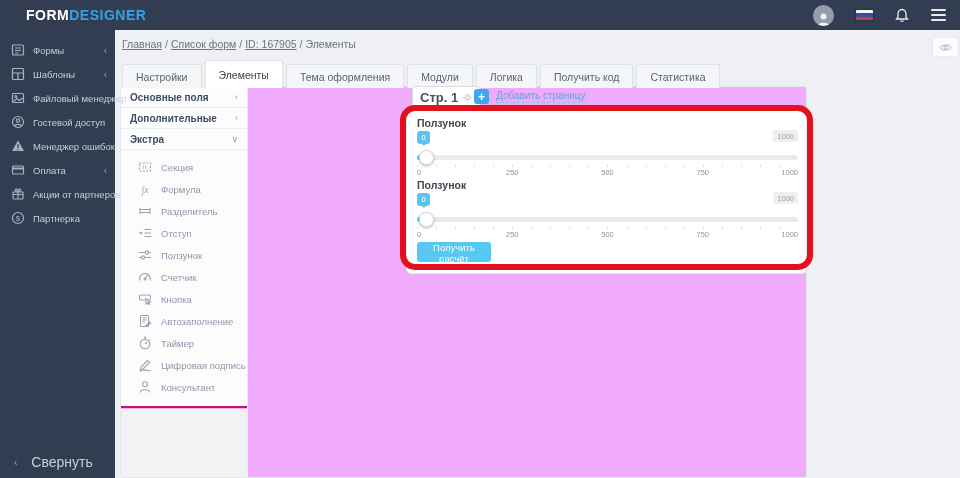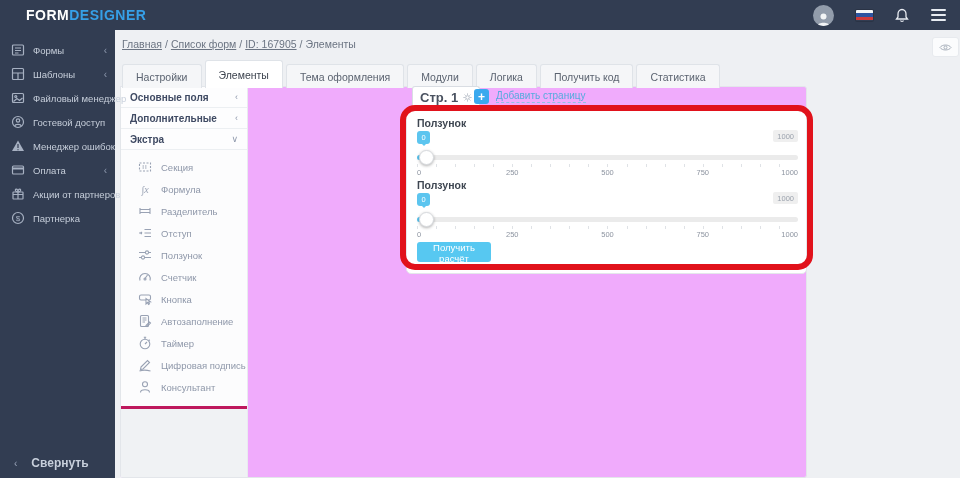--- a/index.html
+++ b/index.html
@@ -22,41 +22,41 @@
   .burger i { display:block; width:15px; height:2px; background:#e8ecf2; border-radius:1px; }
 
   
   .sidebar { position:absolute; left:0; top:30px; width:115px; height:448px; background:#323d52; z-index:5; }
   .side-item { display:flex; align-items:center; height:24px; padding:0 8px 0 11px; cursor:pointer; color:#c7cfdb; }
   .side-item .s-icon { width:14px; height:14px; flex:0 0 14px; margin-right:8px; color:#a7b1c2; display:flex; }
   .side-item .s-label { font-size:9.5px; font-weight:400; white-space:nowrap; }
   .side-item .s-chevron { margin-left:auto; font-size:10px; color:#8f9ab0; }
   .collapse-row { position:absolute; left:0; bottom:8px; width:115px; display:flex; align-items:center; padding-left:14px; color:#c7cfdb; cursor:pointer; }
   .collapse-row .s-chevron { font-size:10px; margin-right:14px; color:#9aa5ba; }
-  .collapse-row .s-label { font-size:12px; font-weight:700; }
+  .collapse-row .s-label { font-size:14px; font-weight:400; }
 
   
   .breadcrumb { position:absolute; left:122px; top:38px; font-size:10.5px; color:#6b7482; z-index:1; }
   .breadcrumb .bc-link { text-decoration:underline; cursor:pointer; color:#6b7482; }
   .breadcrumb .bc-sep { margin:0 3px; }
   .eye-btn { position:absolute; left:932px; top:37px; width:27px; height:20px; background:#fbfcfd; border:1px solid #e7eaee; border-radius:3px; display:flex; align-items:center; justify-content:center; color:#a9b1bc; cursor:pointer; }
 
   
   .tabs { position:absolute; left:122px; top:60px; display:flex; align-items:flex-end; z-index:2; }
   .tab { height:24px; padding:0 13px; margin-right:3px; display:flex; align-items:center; background:#f5f6f8; border:1px solid #dfe3e8; border-bottom:none; border-radius:3px 3px 0 0; font-size:10.5px; color:#5b6370; cursor:pointer; white-space:nowrap; }
   .tab.active { height:28px; background:#ffffff; color:#3c434e; font-weight:400; position:relative; z-index:3; }
 
   
   .panel { position:absolute; left:120px; top:86px; width:687px; height:392px; background:#f0abfc; border:1px solid #e3e6ea; border-radius:0 3px 3px 3px; z-index:1; }
 
   
   .els-nav { position:absolute; left:0; top:0; width:127px; height:100%; border-right:1px solid #e8ebef; }
   .els-section { height:21px; display:flex; align-items:center; padding:0 9px; border-bottom:1px solid #eceff2; font-size:10px; font-weight:700; color:#3f4a63; cursor:pointer; background:#fdfdfe; }
   .els-section .sec-chevron { margin-left:auto; font-weight:400; color:#8d97ab; font-size:9px; }
-  .els-items { padding:6px 0 8px 0; background:#fcfcfd; border-bottom:4px solid #be185d; }
+  .els-items { padding:6px 0 8px 0; background:#fcfcfd; border-bottom:2px solid #be185d; }
   .els-item { height:22px; display:flex; align-items:center; padding-left:17px; cursor:pointer; color:#8e97a9; }
   .els-item .e-icon { width:14px; height:14px; flex:0 0 14px; margin-right:9px; color:#99a2b4; display:flex; }
   .els-item .e-label { font-size:9.5px; white-space:nowrap; }
   .els-filler { position:absolute; left:0; bottom:0; top:322px; width:126px; background:#f0f2f4; }
 
   
   .page-tab { position:absolute; left:412px; top:86px; height:22px; padding:0 7px; background:#ffffff; border:1px solid #d9dde3; border-bottom:none; border-radius:3px 3px 0 0; display:flex; align-items:center; gap:5px; z-index:3; cursor:pointer; }
   .page-tab .pt-label { font-size:13px; font-weight:700; color:#4a5260; }
   .page-tab .pt-gear { color:#b3bac4; display:flex; cursor:pointer; }
   .add-page { position:absolute; left:474px; top:89px; display:flex; align-items:center; gap:7px; z-index:3; cursor:pointer; }

